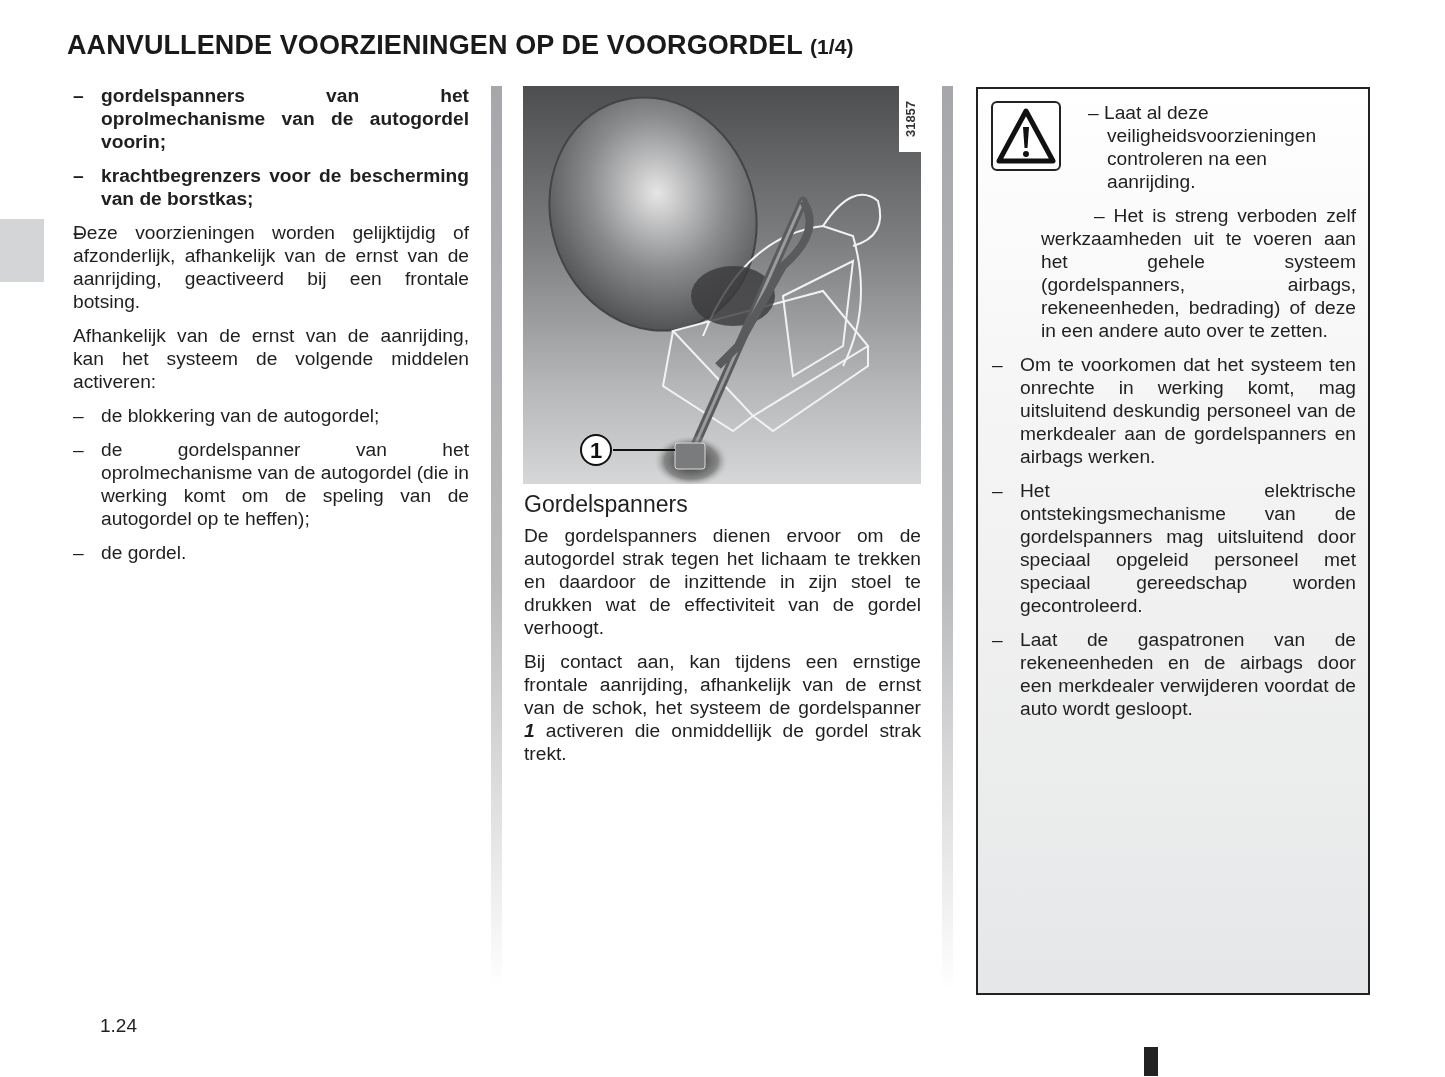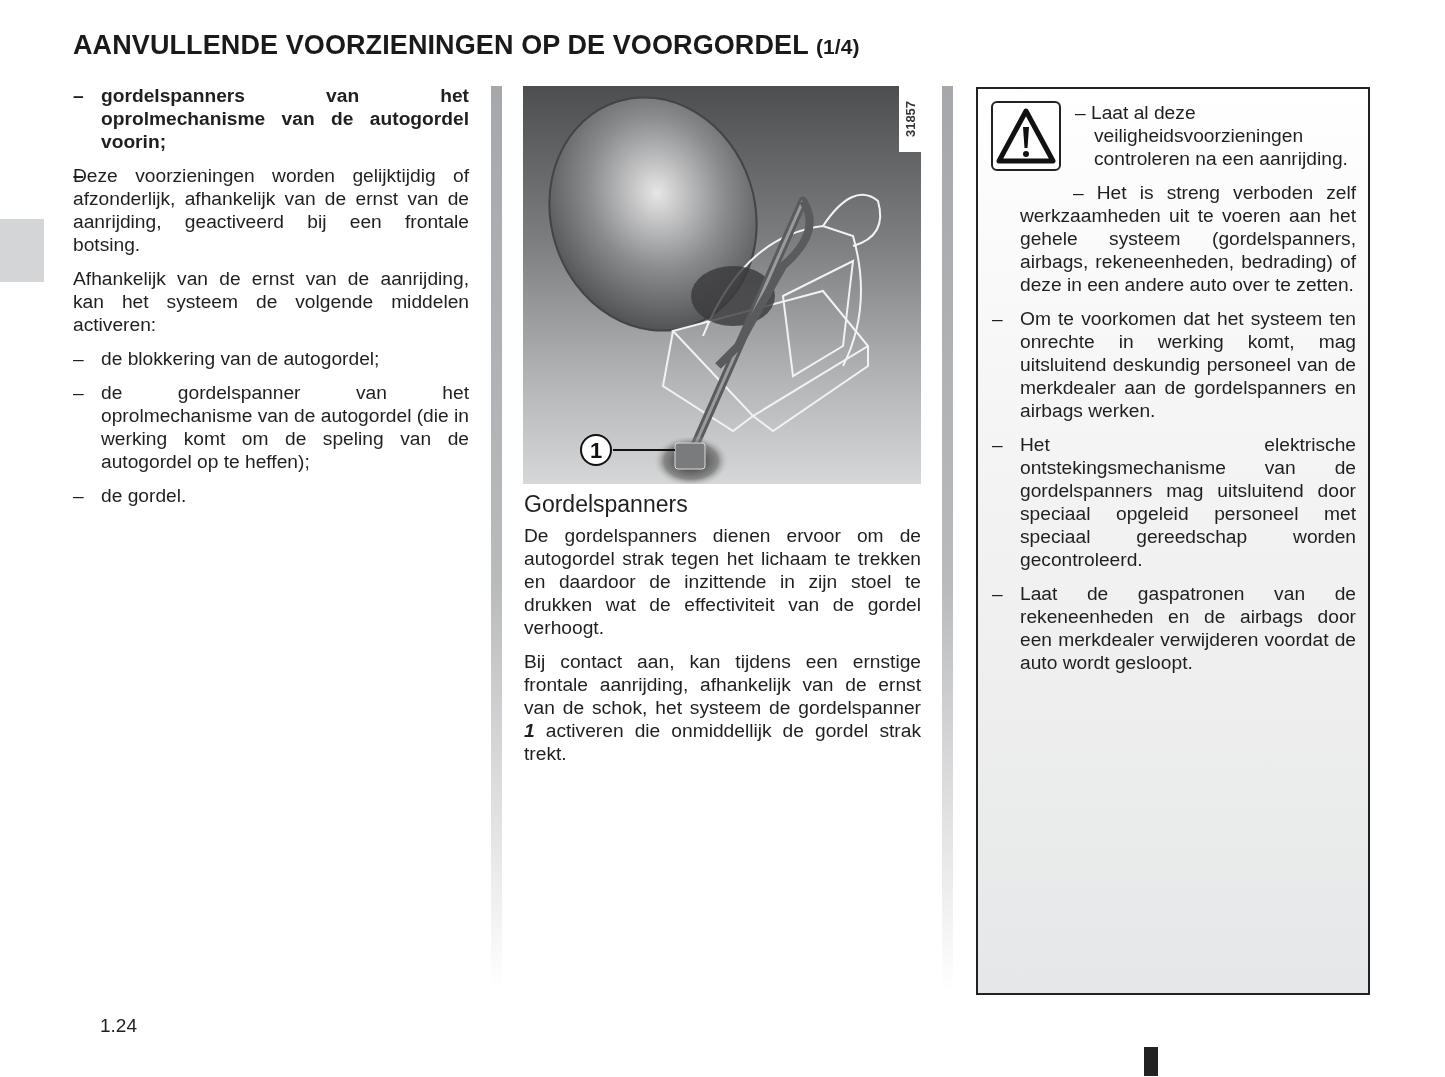--- a/index.html
+++ b/index.html
@@ -2,21 +2,21 @@
 <html><head>
 <meta charset="utf-8">
 <style>
   html, body { margin: 0; padding: 0; }
   body {
     width: 1445px; height: 1077px; position: relative; overflow: hidden;
     background: #ffffff; color: #1f1f1f;
     font-family: "Liberation Sans", sans-serif;
   }
   .title {
-    position: absolute; left: 73px; top: 30px;
+    position: absolute; left: 67px; top: 30px;
     font-size: 27px; font-weight: bold; letter-spacing: 0.1px; color: #1a1a1a;
     white-space: nowrap;
   }
   .title .sub { font-size: 21px; }
   .tab-marker {
     position: absolute; left: 0; top: 219px; width: 44px; height: 63px; background: #d4d5d7;
   }
   .divider {
     position: absolute; top: 86px; width: 11px; height: 905px;
     background: linear-gradient(to bottom, #a6a7aa 0%, #b9babc 55%, #e8e8e9 85%, #ffffff 100%);
@@ -46,22 +46,22 @@
     border: 2px solid #222; box-sizing: border-box;
     background: linear-gradient(to bottom, #ffffff 0%, #f4f4f4 40%, #e6e7e8 100%);
   }
   .warn-icon {
     position: absolute; left: 13px; top: 12px; width: 70px; height: 70px;
     border: 2px solid #222; border-radius: 6px; box-sizing: border-box; background: #fff;
   }
   .warn-text { position: absolute; left: 42px; top: 12px; width: 336px; font-size: 19.2px; line-height: 23px; text-align: justify; }
   .warn-text p { margin: 0 0 11px 0; }
   .warn-text .first { padding-left: 55px; text-align: left; }
-  .warn-text .first .inner { display: block; padding-left: 19px; text-indent: -19px; }
-  .warn-text .second { text-indent: 53px; }
+  .warn-text .first .inner { display: block; padding-left: 19px; text-indent: -19px; margin-left: 13px; }
+  .warn-text .second { text-indent: 53px; margin-left: 21px; }
   .warn-text ul { list-style: none; margin: 0 0 0 -28px; padding: 0; }
   .warn-text li { position: relative; padding-left: 28px; margin-bottom: 11px; }
   .warn-text li .dash { position: absolute; left: 0; top: 0; }
   .page-number { position: absolute; left: 72px; top: 1015px; font-size: 19px; margin-left: 28px; }
   .end-marker { position: absolute; left: 1144px; top: 1047px; width: 14px; height: 29px; background: #222; }
 </style>
 </head>
 <body>
 
 <div class="title">
@@ -69,21 +69,21 @@
   <span class="sub">(1/4)</span>
 </div>
 
 <div class="tab-marker"></div>
 <div class="divider" style="left:491px"></div>
 <div class="divider" style="left:942px"></div>
 
 <div class="col col1">
   <ul class="bold">
     <li><span class="dash">–</span><span>gordelspanners van het oprolmechanisme van de autogordel voorin;</span></li>
-    <li><span class="dash">–</span></li>
+    <li><span class="dash">–</span><span>krachtbegrenzers voor de bescherming van de borstkas;</span></li>
     <li><span class="dash">–</span></li>
   </ul>
   <p>Deze voorzieningen worden gelijktijdig of afzonderlijk, afhankelijk van de ernst van de aanrijding, geactiveerd bij een frontale botsing.</p>
   <p>Afhankelijk van de ernst van de aanrijding, kan het systeem de volgende middelen activeren:</p>
   <ul>
     <li><span class="dash">–</span><span>de blokkering van de autogordel;</span></li>
     <li><span class="dash">–</span><span>de gordelspanner van het oprolmechanisme van de autogordel (die in werking komt om de speling van de autogordel op te heffen);</span></li>
     <li><span class="dash">–</span><span>de gordel.</span></li>
   </ul>
 </div>

